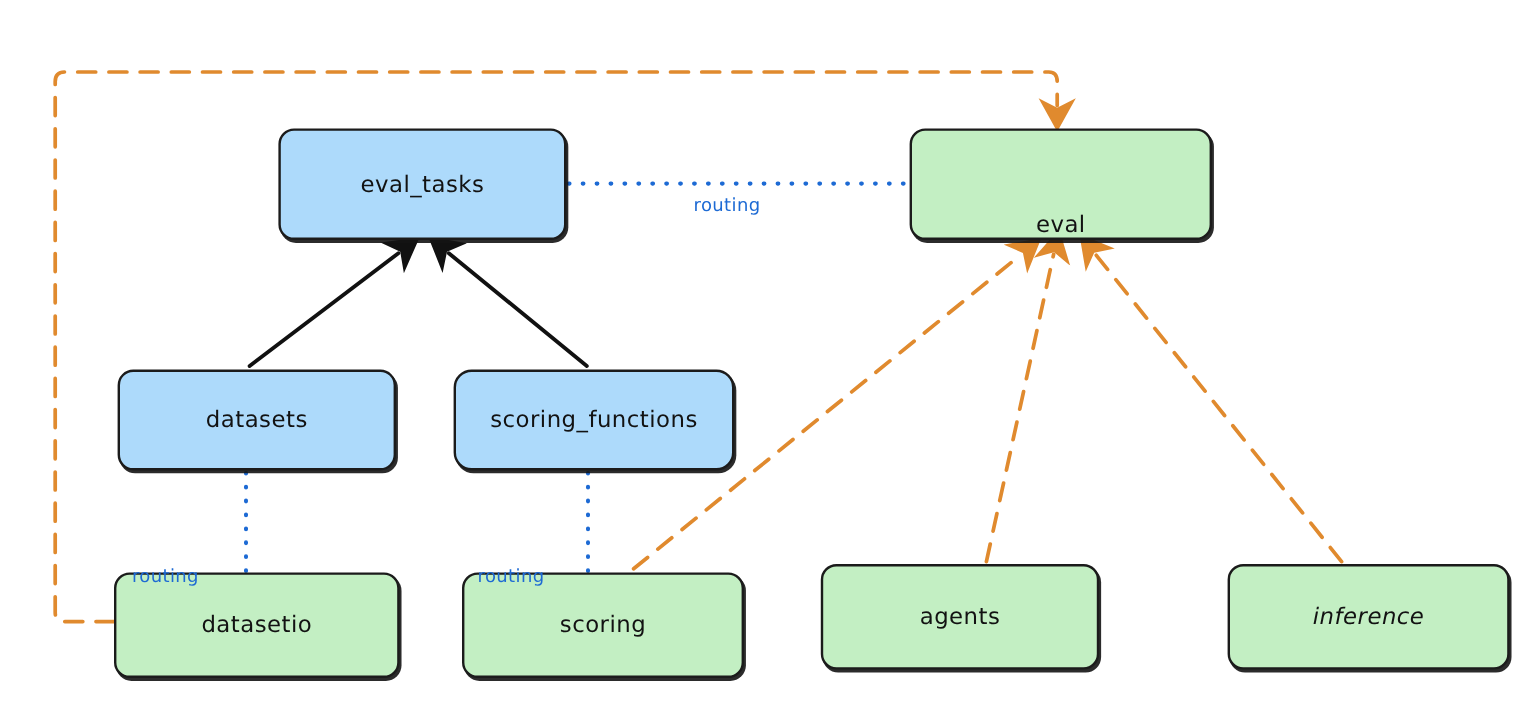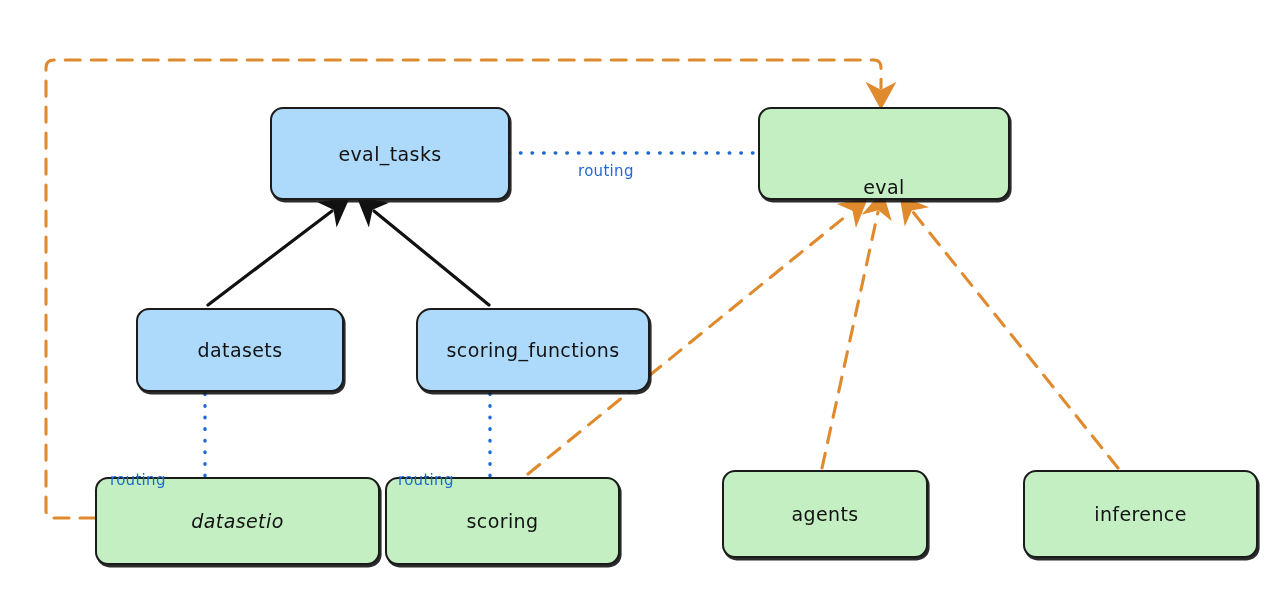--- a/index.html
+++ b/index.html
@@ -28,21 +28,21 @@
     border-radius: 13px;
     display: flex;
     align-items: center;
     justify-content: center;
     font-family: "DejaVu Sans", sans-serif;
     font-size: 19px;
     letter-spacing: 0.4px;
     color: #121212;
     box-shadow: 1.6px 2.4px 0 rgba(20,20,20,0.9);
   }
-  .node.blue { background: #addafb; margin-left: 38px; }
+  .node.blue { background: #addafb; }
   .node.green { background: #c3efc3; }
   .edge-label {
     position: absolute;
     font-family: "DejaVu Sans", sans-serif;
     font-size: 15px;
     color: #1d6ad4;
     letter-spacing: 0.3px;
     white-space: nowrap;
     margin-top: 46px;
   }
@@ -98,39 +98,39 @@
 </svg>
 
 <div class="node blue" style="left:232px; top:107px; width:240px; height:93px;">
   <span>eval_tasks</span>
 </div>
 
 <div class="node green" style="left:758px; top:107px; width:252px; height:93px;align-items:flex-end;">
   <span>eval</span>
 </div>
 
-<div class="node blue" style="left:98px; top:308px; width:208px; height:84px;">
+<div class="node blue" style="left:98px; top:308px; width:232px; height:84px;">
   <span>datasets</span>
 </div>
 
 <div class="node blue" style="left:378px; top:308px; width:234px; height:84px;border-radius:15px;">
   <span>scoring_functions</span>
 </div>
 
-<div class="node green" style="left:95px; top:477px; width:285px; height:88px;font-style:italic;">
+<div class="node green" style="left:95px; top:477px; width:238px; height:88px;">
   <span>datasetio</span>
 </div>
 
 <div class="node green" style="left:385px; top:477px; width:235px; height:88px;text-align:center;">
   <span>scoring</span>
 </div>
 
-<div class="node green" style="left:722px; top:470px; width:206px; height:88px;">
+<div class="node green" style="left:684px; top:470px; width:232px; height:88px;">
   <span>agents</span>
 </div>
 
-<div class="node green" style="left:1023px; top:470px; width:235px; height:88px;">
+<div class="node green" style="left:1023px; top:470px; width:235px; height:88px;font-style:italic;">
   <span>inference</span>
 </div>
 
 <div class="edge-label" style="left:578px; top:116px;">routing</div>
 <div class="edge-label" style="left:110px; top:425px;">routing</div>
 <div class="edge-label" style="left:398px; top:425px;">routing</div>
 
 </body></html>

